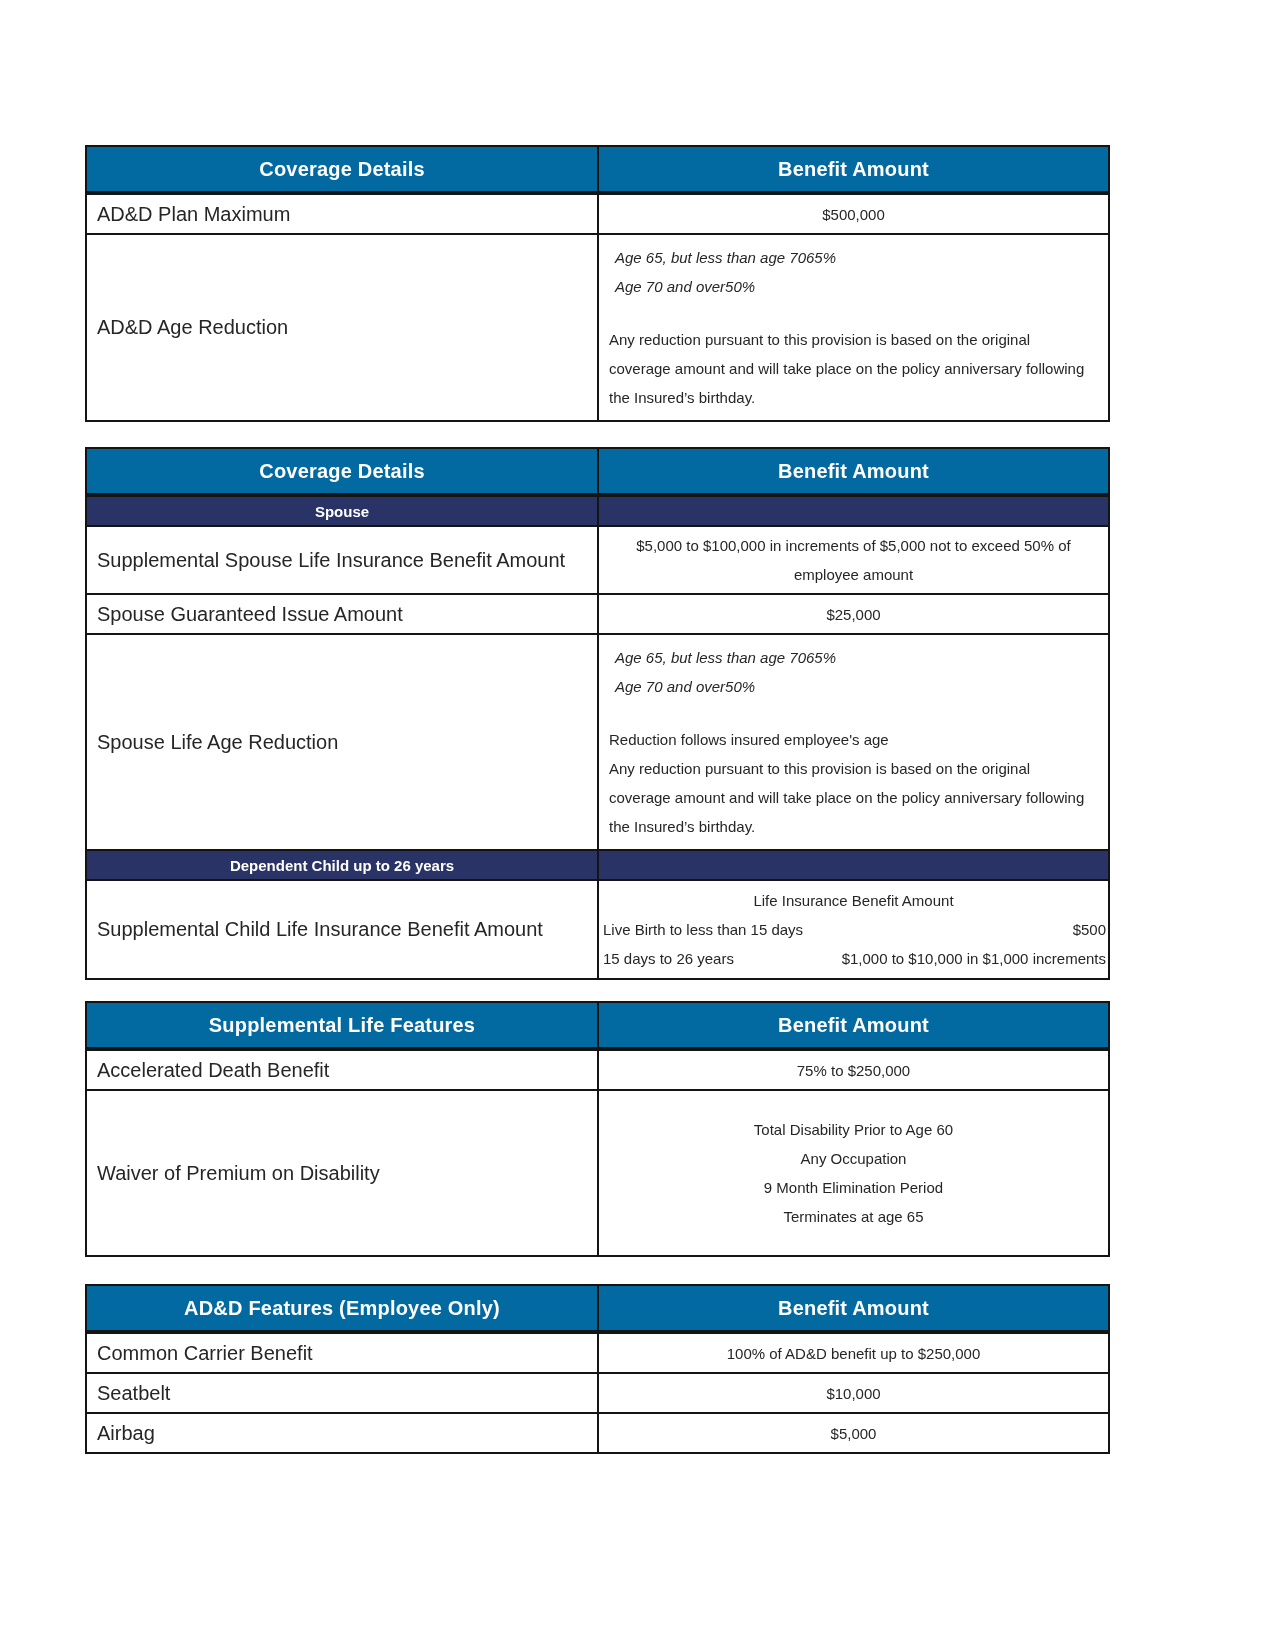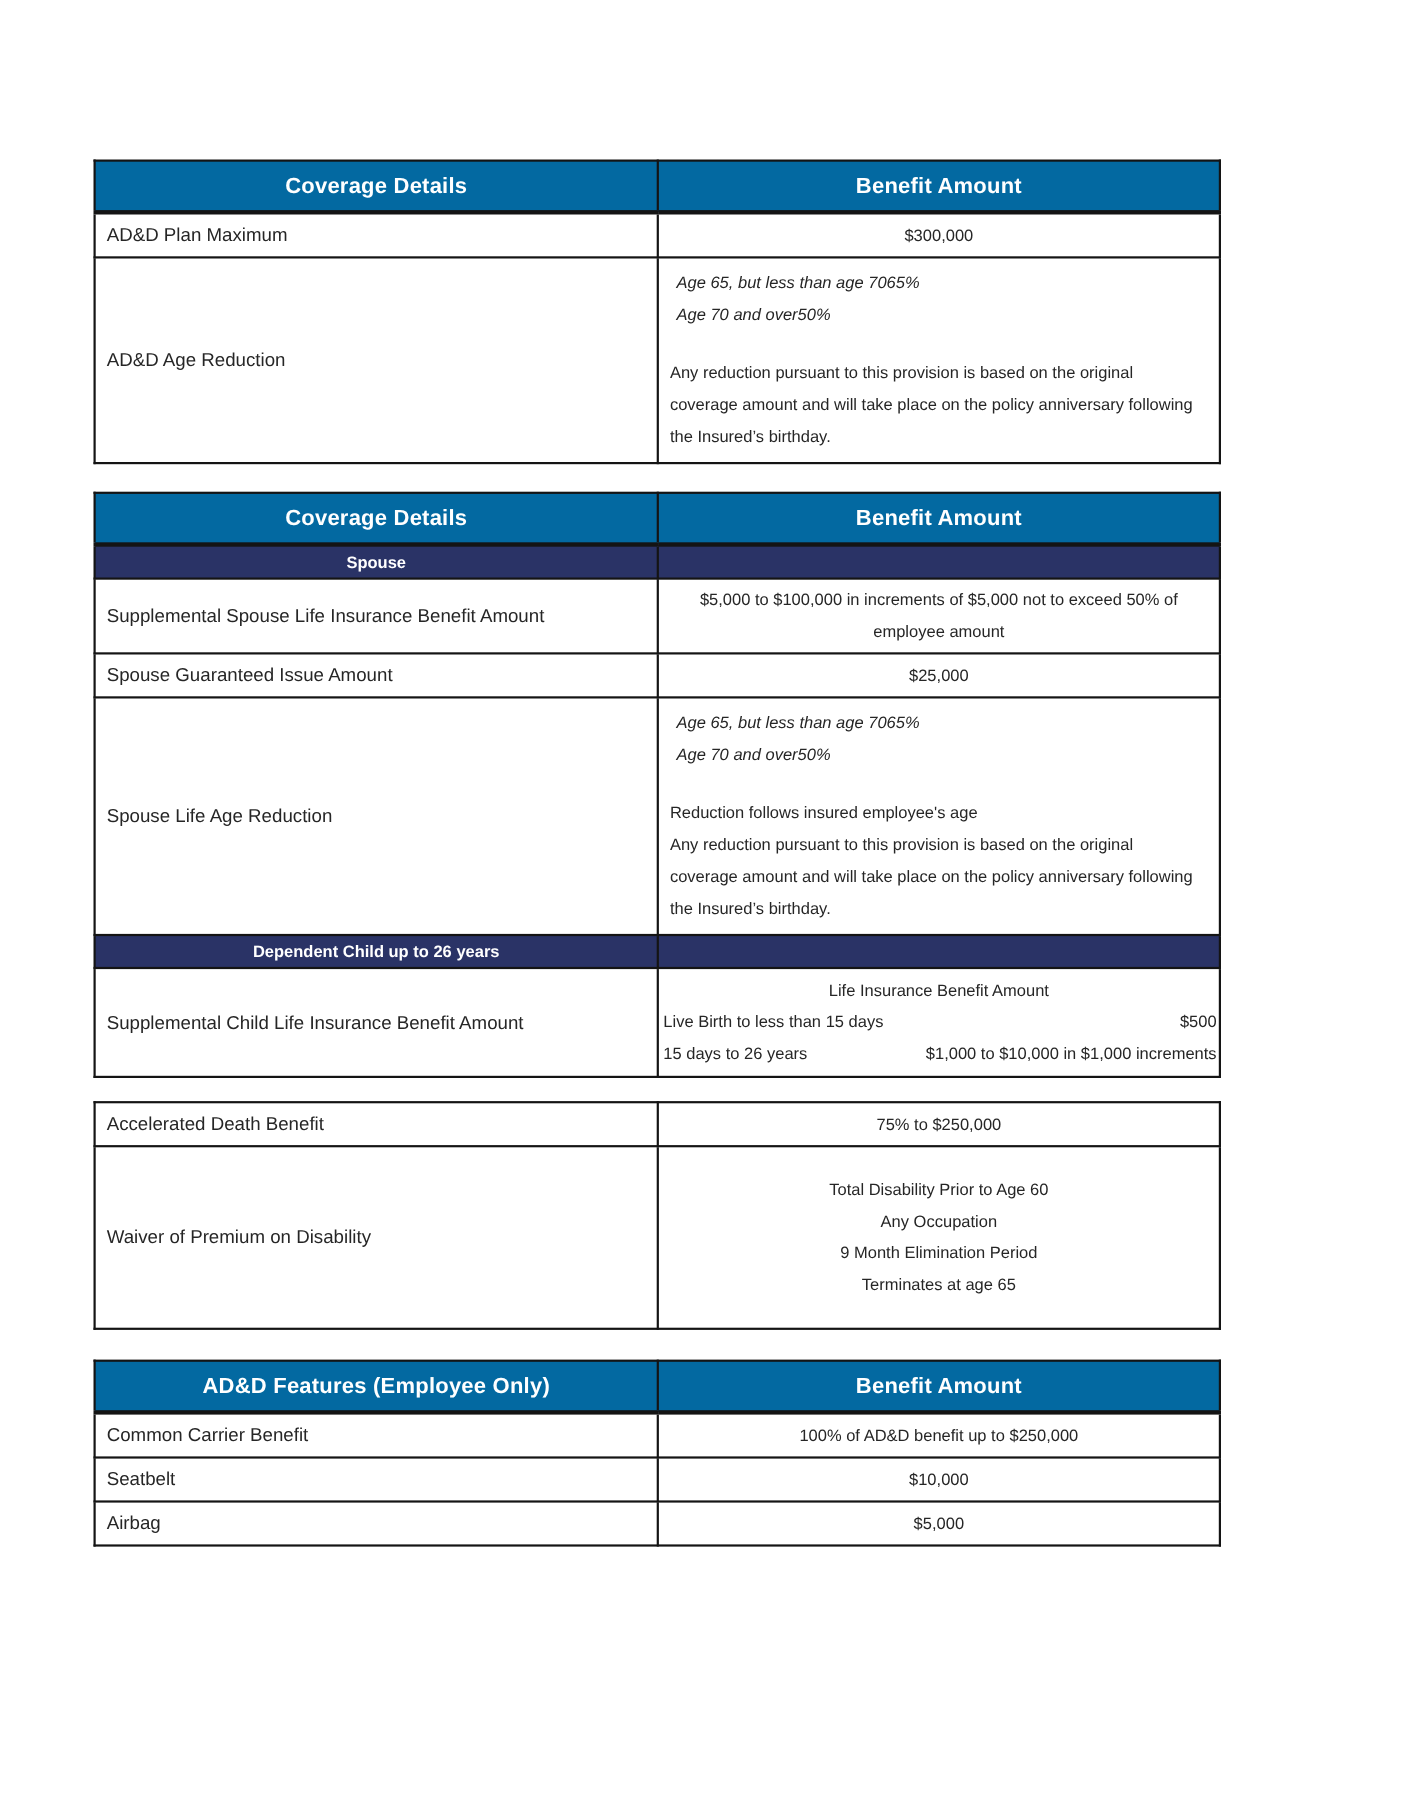--- a/index.html
+++ b/index.html
@@ -12,21 +12,21 @@
   td,th{border:2px solid #141414;vertical-align:middle;}
   th{
     background:#0369a1;color:#ffffff;font-size:20px;font-weight:bold;
     height:42px;text-align:center;border-bottom:4px solid #141414;
     letter-spacing:.2px;
   }
   .band td{
     background:#2a3366;color:#ffffff;font-size:15px;font-weight:bold;
     height:24px;padding:2px 8px;text-align:center;
   }
-  .label-cell{font-size:17px;padding:5px 10px;text-align:left;background:#ffffff;}
+  .label-cell{font-size:20px;padding:5px 10px;text-align:left;background:#ffffff;}
   .value-cell{font-size:15px;text-align:center;background:#ffffff;padding:4px 6px;}
   .row-simple td{height:28px;}
   .complex-cell{padding:8px 8px;background:#ffffff;font-size:15px;vertical-align:top;}
   .tier-line{display:flex;justify-content:flex-start;line-height:29px;font-style:italic;}
   .tier-line .tl{padding-left:8px;}
   .tier-line .tr{padding-right:32px;}
   .gap{height:24px;}
   .note{line-height:29px;padding:0 10px 0 2px;}
   .single-line{line-height:29px;padding-left:2px;}
   .center-line{line-height:29px;text-align:center;}
@@ -49,21 +49,21 @@
         <col style="width:512px">
         <col style="width:511px">
       </colgroup>
     <tbody>
         <tr>
       <th>Coverage Details</th>
       <th>Benefit Amount</th>
     </tr>
     <tr class="row-simple">
       <td class="label-cell">AD&amp;D Plan Maximum</td>
-      <td class="value-cell">$300,000</td>
+      <td class="value-cell">$500,000</td>
     </tr>
     <tr>
       <td class="label-cell">AD&amp;D Age Reduction</td>
       <td class="complex-cell">
         <div class="tier-line">
           <span class="tl">Age 65, but less than age 70</span>
           <span class="tr">65%</span>
         </div>
         <div class="tier-line">
           <span class="tl">Age 70 and over</span>
@@ -138,20 +138,24 @@
     </table>
 
   <div class="spacer2"></div>
 
   <table>
     <colgroup>
         <col style="width:512px">
         <col style="width:511px">
       </colgroup>
     <tbody>
+        <tr>
+      <th>Supplemental Life Features</th>
+      <th>Benefit Amount</th>
+    </tr>
     <tr class="row-simple">
       <td class="label-cell">Accelerated Death Benefit</td>
       <td class="value-cell">75% to $250,000</td>
     </tr>
     <tr>
       <td class="label-cell">Waiver of Premium on Disability</td>
       <td class="complex-cell stack-center">
         <div>Total Disability Prior to Age 60</div>
         <div>Any Occupation</div>
         <div>9 Month Elimination Period</div>

